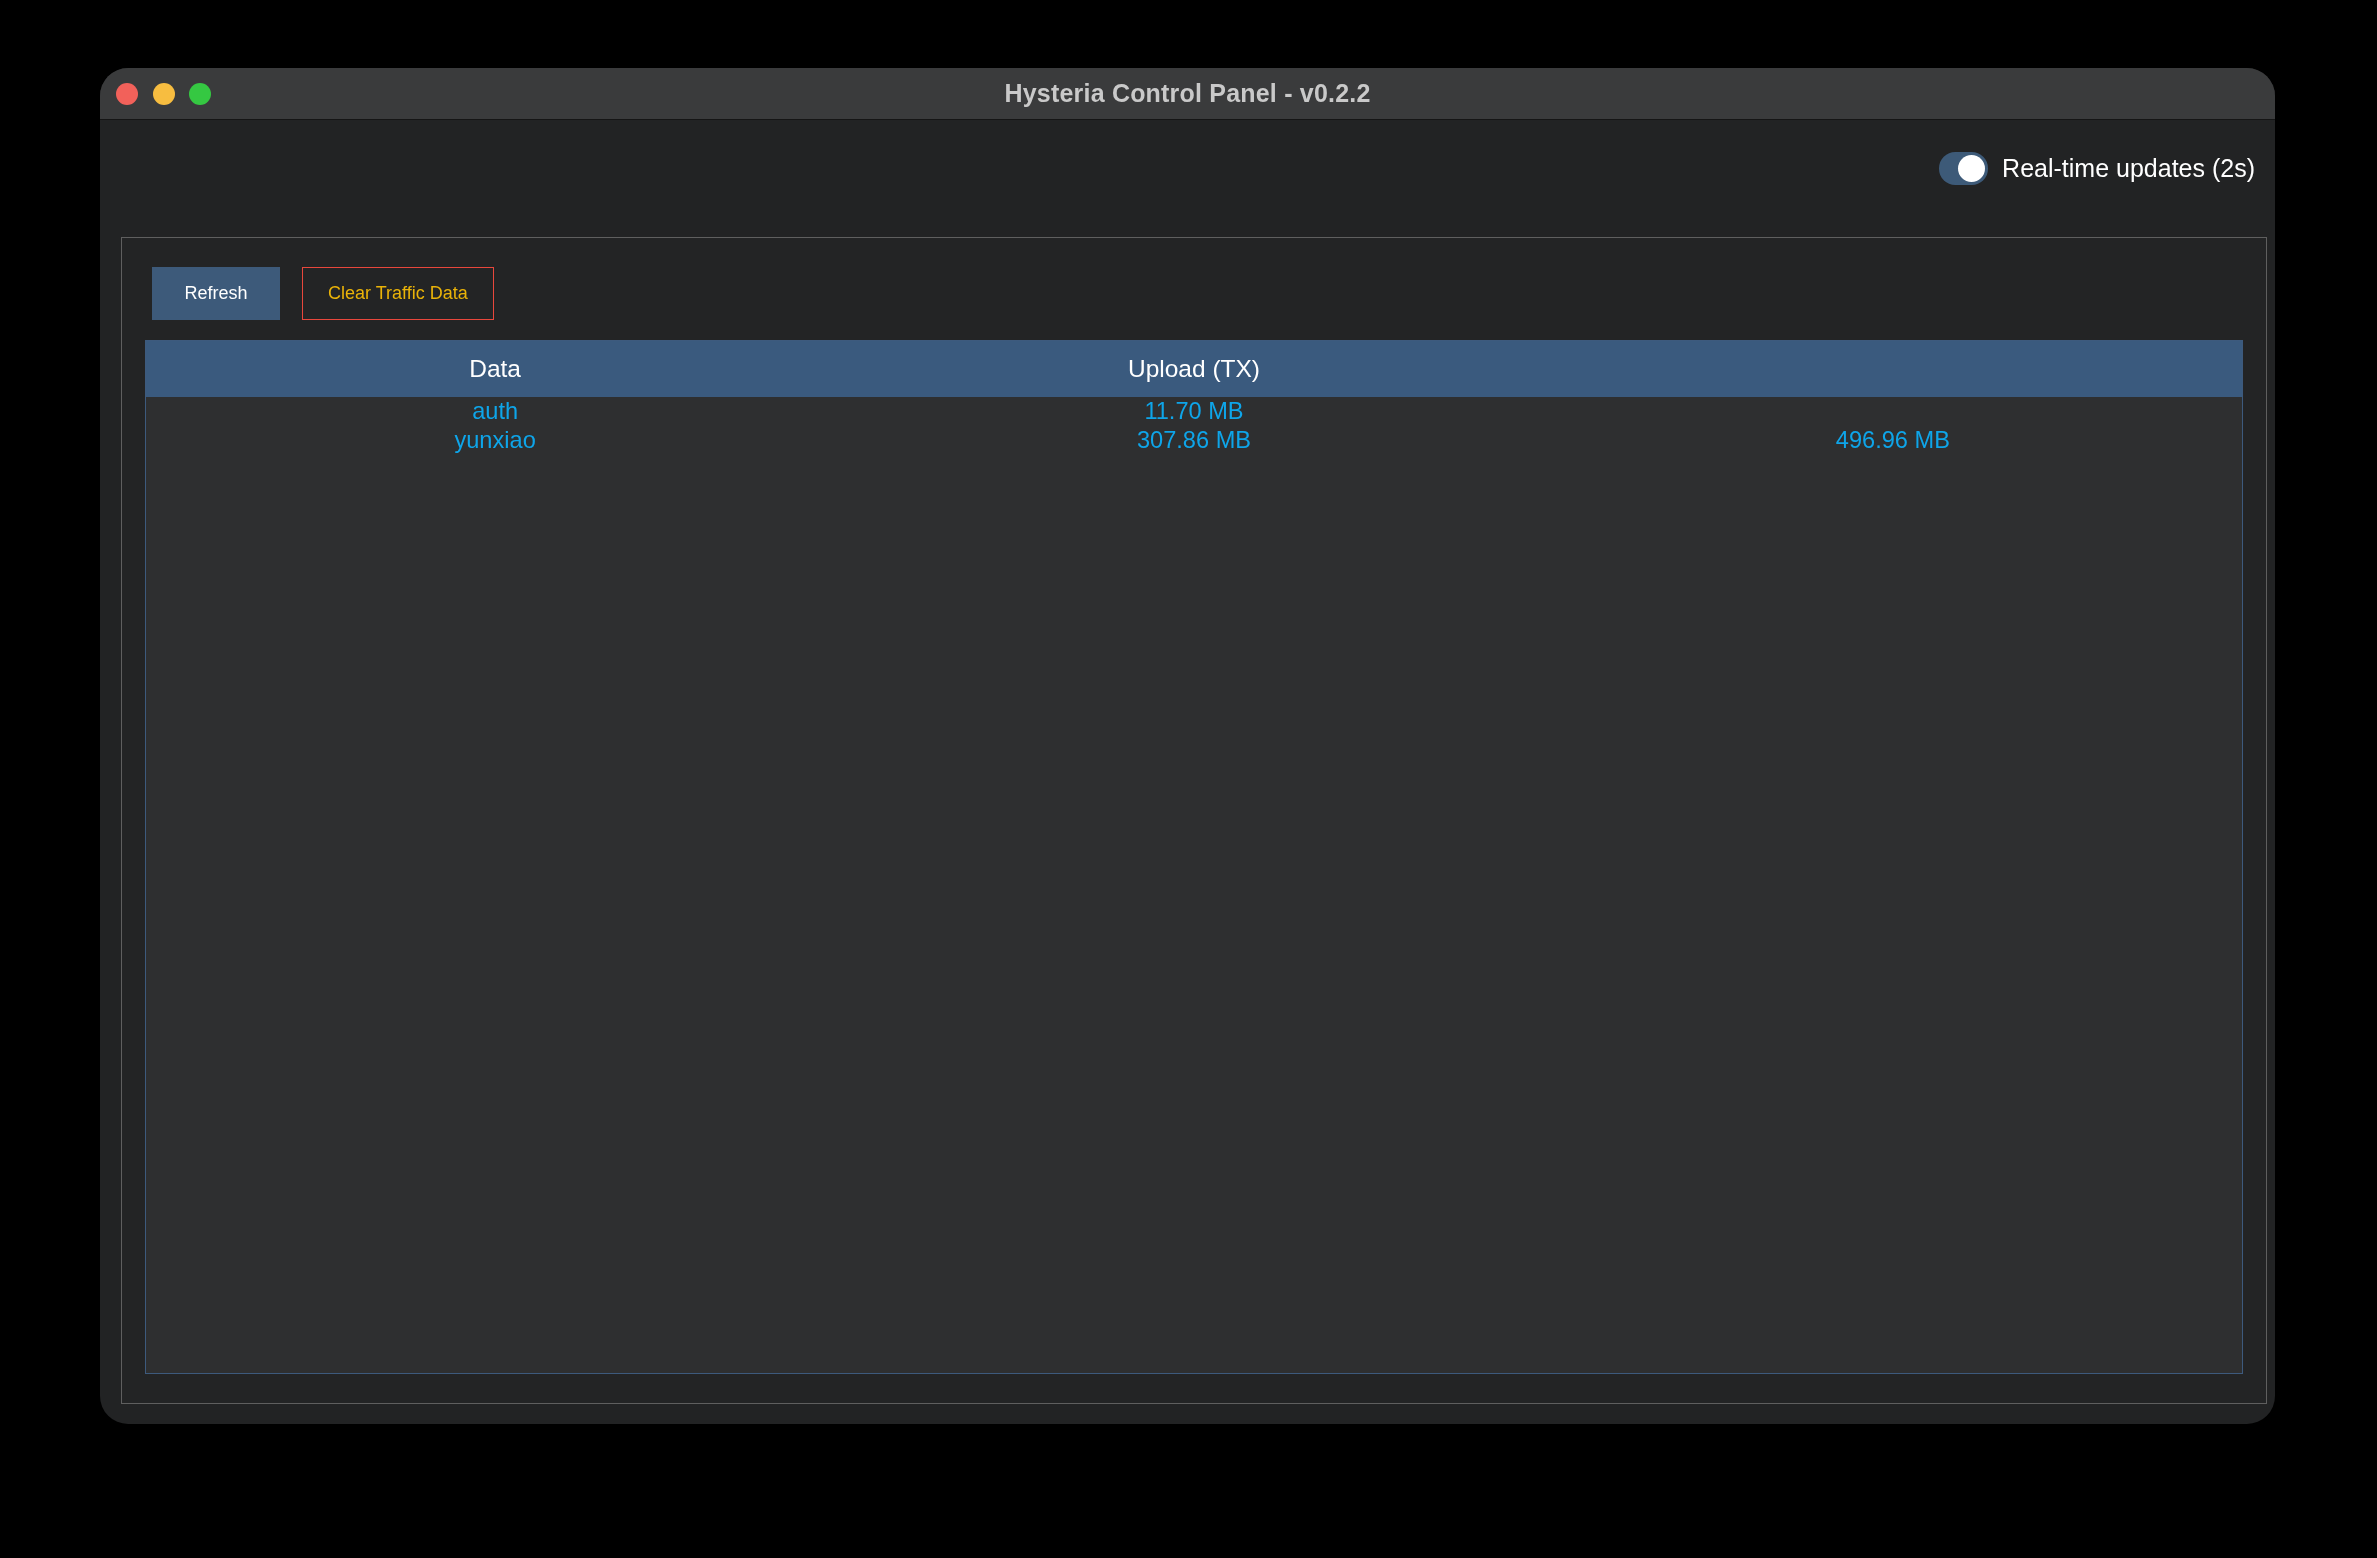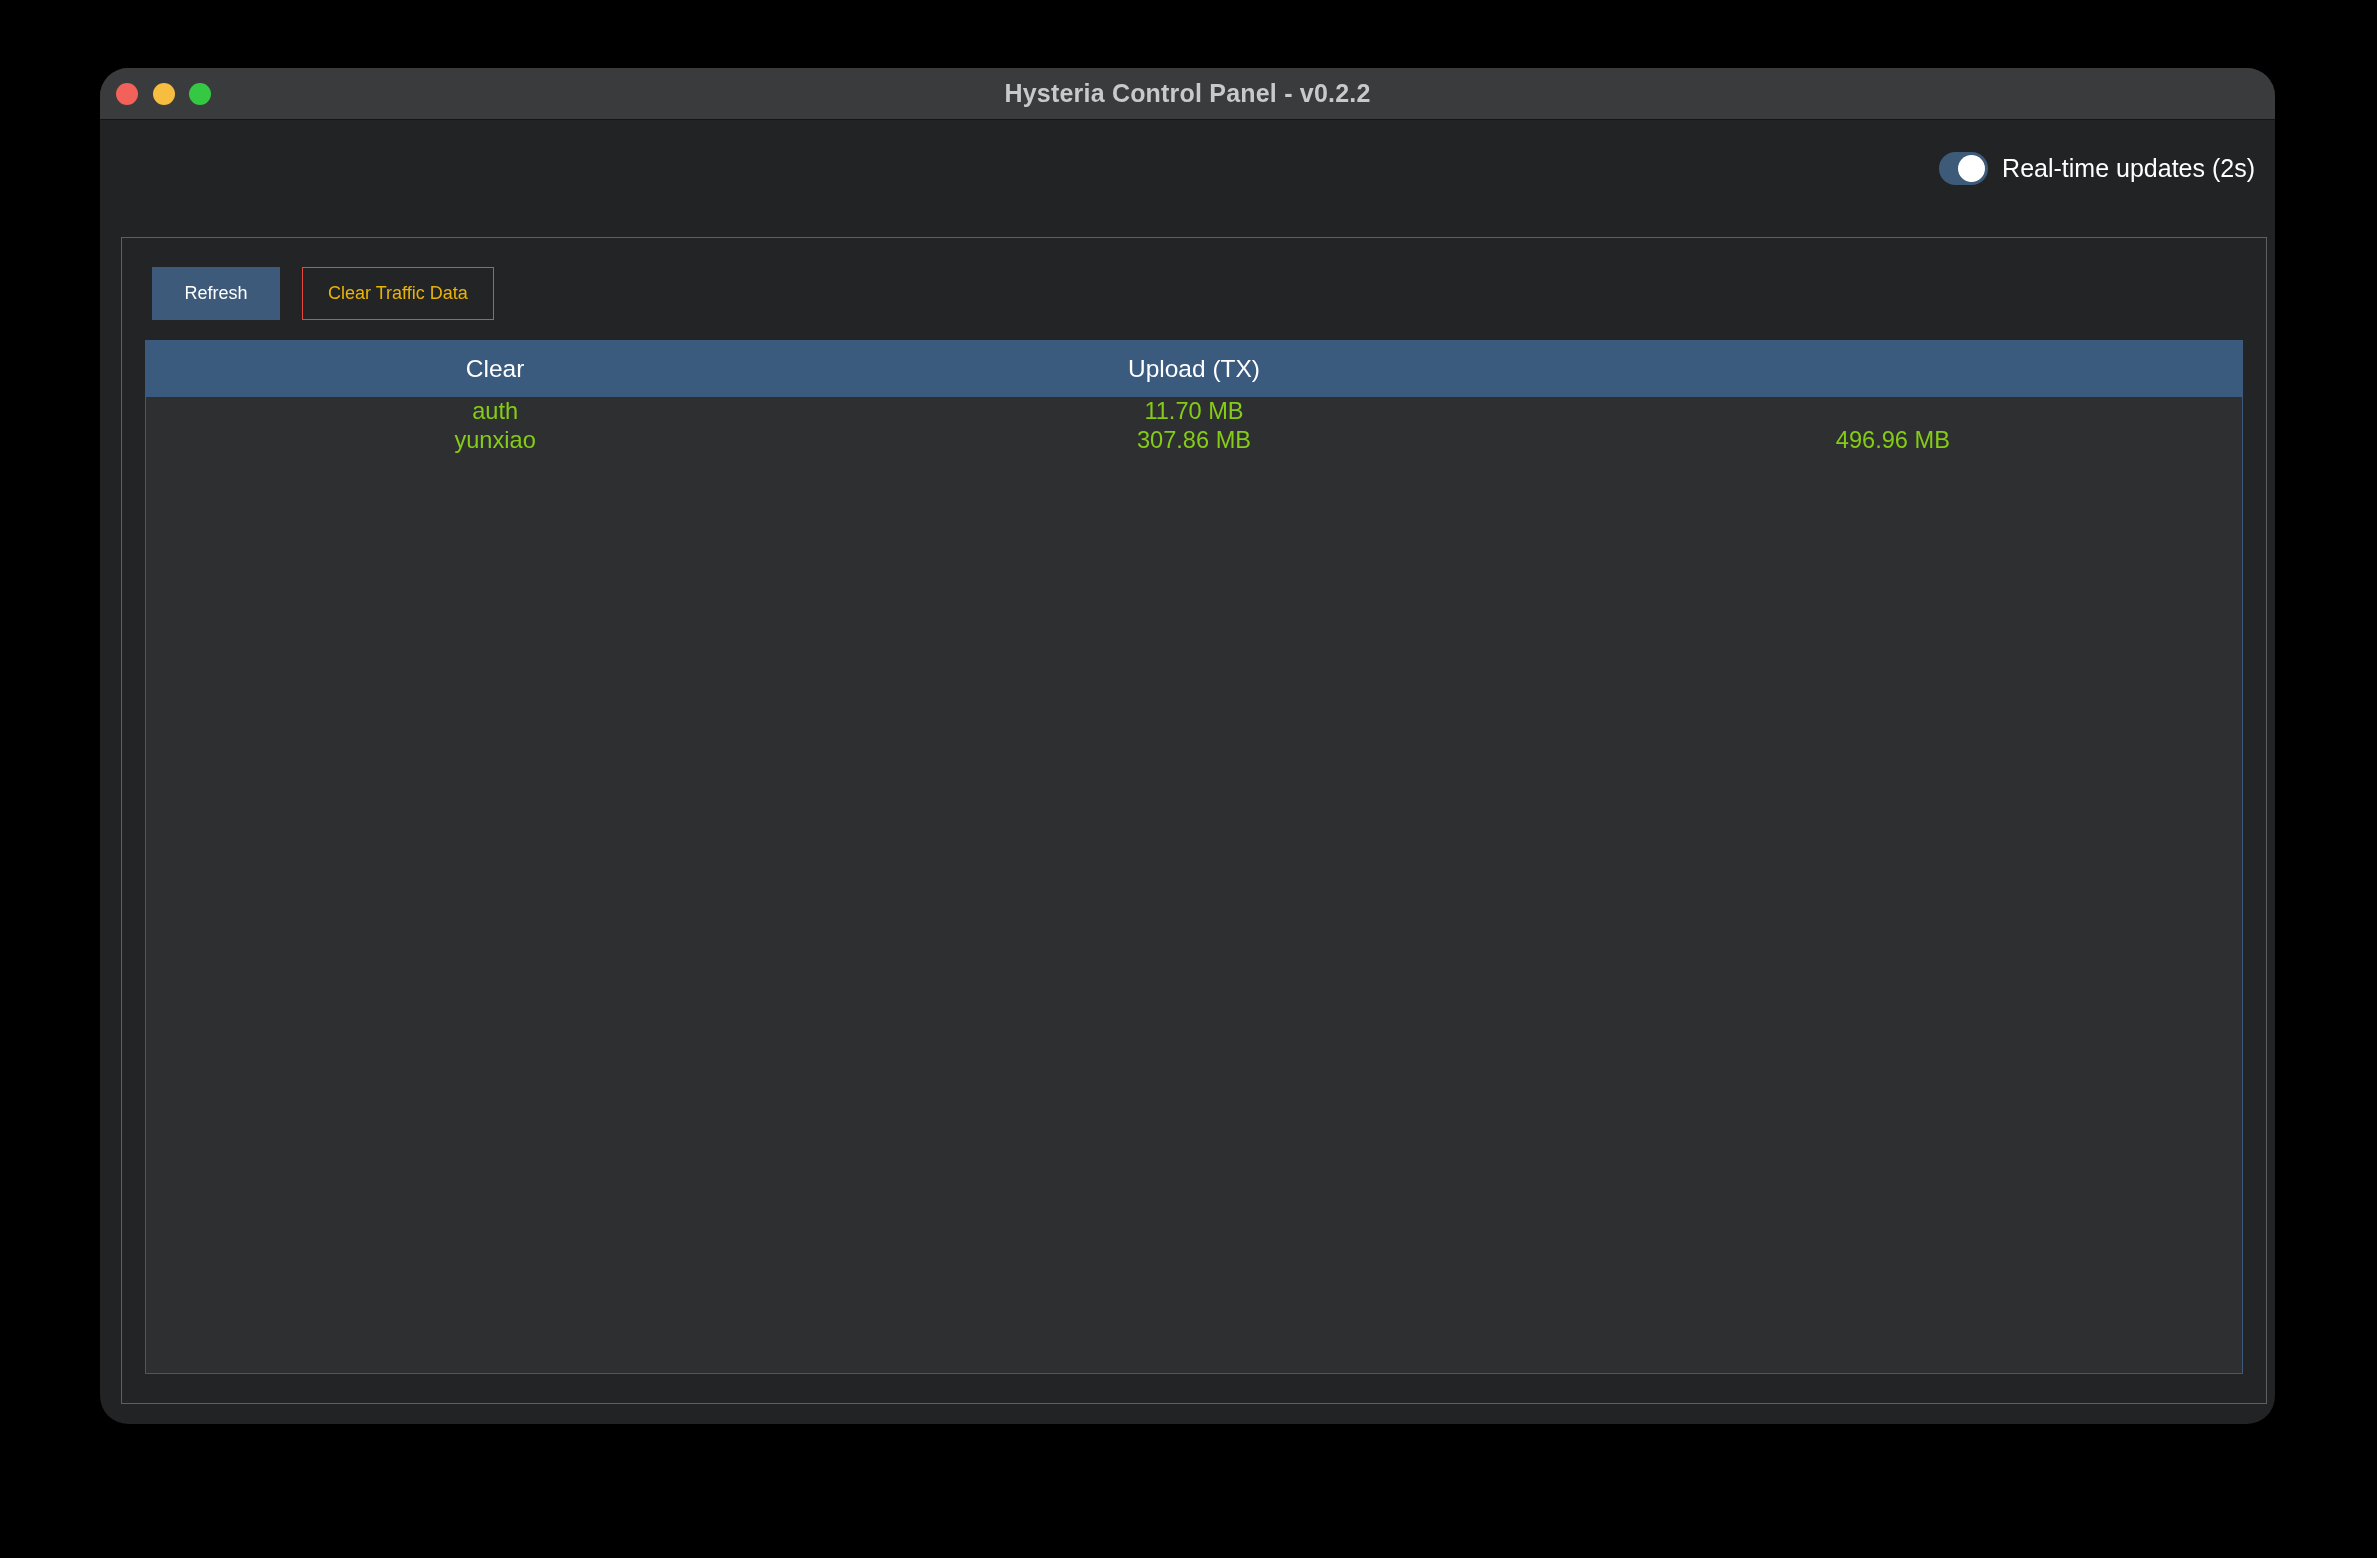--- a/index.html
+++ b/index.html
@@ -183,21 +183,21 @@
   }
   .trow {
     display: grid;
     grid-template-columns: 1fr 1fr 1fr;
     height: 29px;
   }
   .td {
     display: flex;
     align-items: center;
     justify-content: center;
-    color: #84cc16;
+    color: #0ea5e9;
     font-size: 23.6px;
   }
 </style>
 </head>
 <body>
 
 <div class="window">
 
   <div class="titlebar">
     <div class="traffic-lights">
@@ -218,21 +218,21 @@
 
   <div class="panel">
 
     <div class="button-row">
       <button class="btn btn-refresh">Refresh</button>
       <button class="btn btn-clear">Clear Traffic Data</button>
     </div>
 
     <div class="traffic-table">
       <div class="thead">
-        <div class="th">Clear</div>
+        <div class="th">Data</div>
         <div class="th">Upload (TX)</div>
       </div>
       <div class="trow">
         <div class="td">auth</div>
         <div class="td">11.70 MB</div>
       </div>
       <div class="trow">
         <div class="td">yunxiao</div>
         <div class="td">307.86 MB</div>
         <div class="td">496.96 MB</div>

